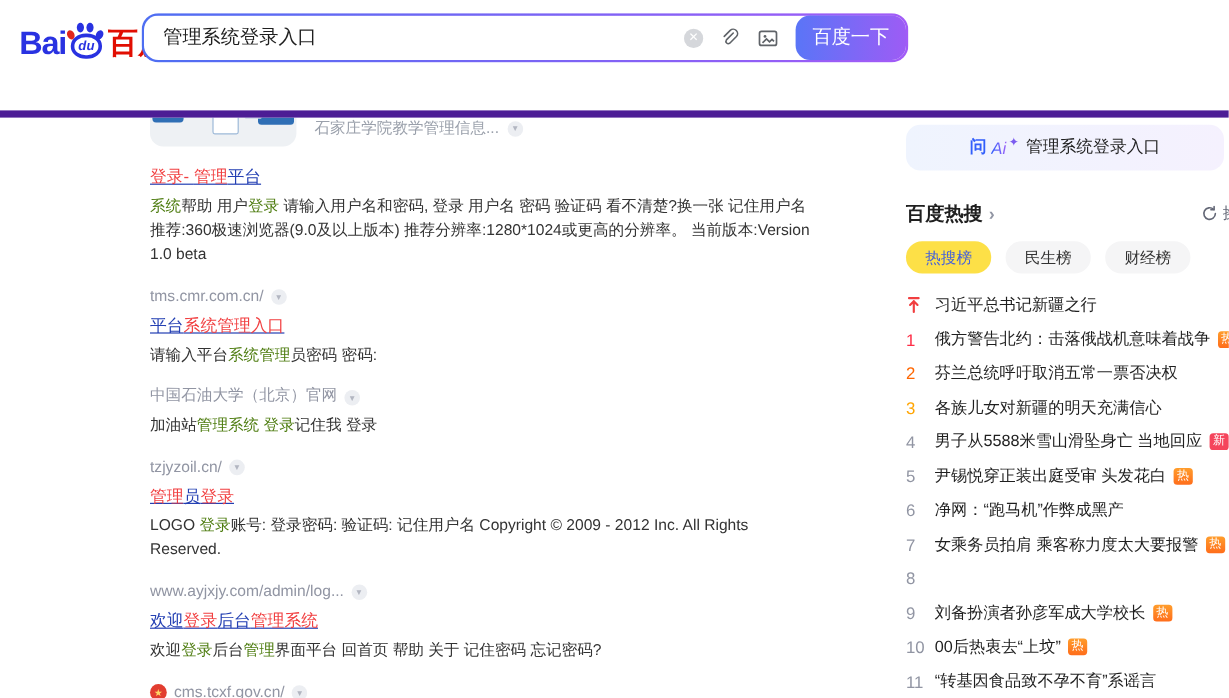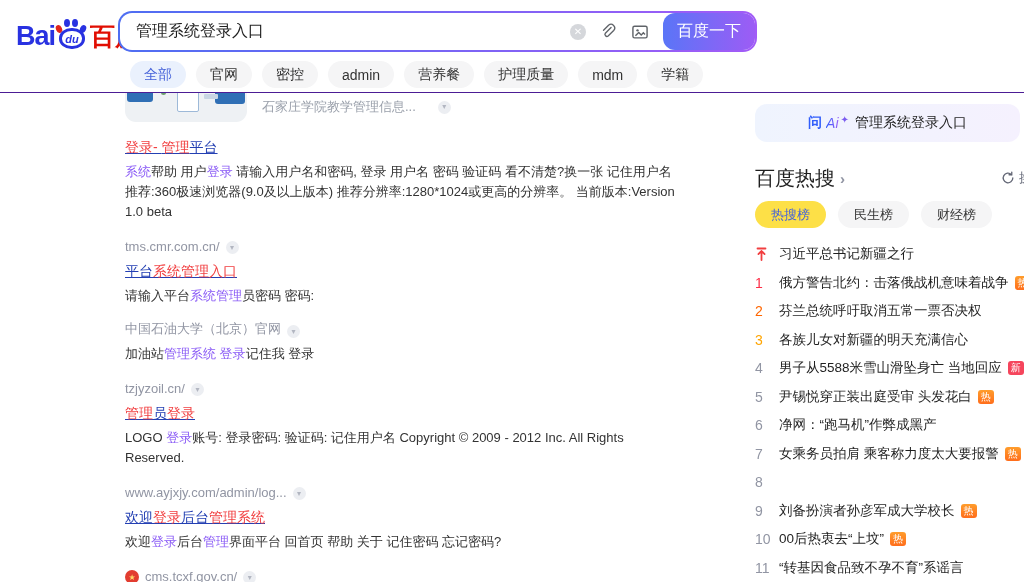--- a/index.html
+++ b/index.html
@@ -1,19 +1,19 @@
 <!DOCTYPE html>
 <html><head>
 <meta charset="utf-8">
 <style>
   html,body{margin:0;padding:0}
   body{width:1024px;height:582px;overflow:hidden;background:#fff;position:relative;
        font-family:"Liberation Sans","DejaVu Sans",sans-serif;}
   
-  .topbar{position:absolute;left:0;top:0;width:1024px;height:92px;background:#fff;border-bottom:1px solid #4c1d95;z-index:2}
+  .topbar{position:absolute;left:0;top:0;width:1024px;height:92px;background:#fff;border-bottom:6px solid #4c1d95;z-index:2}
   .logo{position:absolute;left:16px;top:15px;display:flex;align-items:flex-end;cursor:pointer}
   .logo-bai{color:#2932e1;font-size:27px;font-weight:800;letter-spacing:-1px;line-height:30px}
   .paw{position:relative;width:30px;height:32px;margin:2px 1px}
   .toe{position:absolute;background:#2932e1;border-radius:50%}
   .toe1{left:0;top:8px;width:6px;height:8px;transform:rotate(-25deg);background:#e1251b}
   .toe2{left:8px;top:2px;width:6px;height:8px}
   .toe3{left:16px;top:2px;width:6px;height:8px}
   .toe4{left:24px;top:8px;width:6px;height:8px;transform:rotate(25deg)}
   .pad{position:absolute;left:3px;top:11px;width:20px;height:15px;border:3px solid #2932e1;border-radius:48%;background:#fff;display:flex;align-items:center;justify-content:center}
   .logo-du{color:#2932e1;font-size:11px;font-weight:800;font-style:italic}
@@ -39,45 +39,45 @@
 
   
   .results{position:absolute;left:125px;top:92px;width:560px}
   .thumb-row{display:flex;align-items:flex-start;margin-bottom:14px}
   .thumb{position:relative;width:122px;height:30px;border-radius:0 0 11px 11px;background:#eef1f4;overflow:hidden}
   .thumb .b1{position:absolute;left:2px;top:-7px;width:26px;height:17px;background:#2f6fb5;border-radius:3px}
   .thumb .b2{position:absolute;left:52px;top:-9px;width:20px;height:27px;background:#fff;border:1px solid #9db9d8;border-radius:2px}
   .thumb .b3{position:absolute;right:2px;top:-7px;width:30px;height:19px;background:#2f6fb5;border-radius:3px}
   .thumb .b4{position:absolute;left:36px;top:-2px;width:5px;height:5px;border-radius:50%;background:#6da06f}
   .thumb .b5{position:absolute;left:79px;top:2px;width:14px;height:5px;background:#c9d6e4;border-radius:1px}
-  .thumb-caption{margin-left:15px;font-size:13px;color:#9aa0ab;line-height:30px;display:flex;align-items:center;gap:22px}
+  .thumb-caption{margin-left:15px;font-size:13px;color:#9aa0ab;line-height:30px;display:flex;align-items:center;gap:7px}
 
   .result{margin-bottom:6px}
   .r-title{display:inline-block;font-size:14px;line-height:22px;color:#2440b3;text-decoration:underline;cursor:pointer;margin-bottom:4px}
   .r-title .hl{color:#f13f40}
   .r-desc{font-size:13px;color:#333;line-height:20px}
-  .r-desc .hl{color:#8b5cf6}
+  .r-desc .hl{color:#4d7c0f}
   .r-meta{margin-top:14px;height:18px;font-size:13px;color:#9195a3;display:flex;align-items:flex-end;gap:6px}
   .chev-circle{width:13px;height:13px;border-radius:50%;background:#eceef2;color:#b2b6c1;font-size:8px;
       display:inline-flex;align-items:center;justify-content:center;cursor:pointer}
   .emblem{width:14px;height:14px;border-radius:50%;background:#e23d30;color:#ffd766;font-size:8px;
       display:none;align-items:center;justify-content:center}
 
   
   .sidebar{position:absolute;left:755px;top:104px;width:280px}
   .ask-ai{width:265px;height:38px;border-radius:12px;background:linear-gradient(90deg,#eff4fe,#f5f1fe);
       display:flex;align-items:center;justify-content:center;gap:4px;font-size:14px;cursor:pointer}
   .ai-q{color:#315efb;font-weight:700}
   .ai-grad{background:linear-gradient(90deg,#315efb,#9f62f8);-webkit-background-clip:text;background-clip:text;
       color:transparent;font-weight:400;font-style:italic}
   .ai-sparkle{color:#7b5cf0;font-size:10px;margin:-8px 2px 0 -2px}
   .ai-text{color:#1f1f1f}
 
   .hot-header{margin-top:26px;position:relative;height:20px;display:flex;align-items:center}
-  .hot-title{font-size:20px;font-weight:400;color:#1f1f1f;cursor:pointer}
+  .hot-title{font-size:16px;font-weight:700;color:#1f1f1f;cursor:pointer}
   .hot-chev{color:#9195a3;margin-left:5px;font-size:15px;font-weight:700}
   .hot-refresh{position:absolute;left:246px;top:1px;display:flex;align-items:center;gap:4px;color:#626675;font-size:13px;
       white-space:nowrap;cursor:pointer}
 
   .hot-tabs{margin-top:13px;display:flex;gap:12px}
   .htab{height:27px;padding:0 16px;border-radius:14px;background:#f5f5f6;color:#333;font-size:13px;
       display:flex;align-items:center;cursor:pointer}
   .htab.active{background:#fde047;color:#4662d9}
 
   .hot-list{margin-top:12px}
@@ -119,30 +119,20 @@
     <span class="sb-icon">
       <svg width="20" height="20" viewBox="0 0 24 24">
           <rect x="3.5" y="5" width="17" height="14" rx="2" fill="none" stroke="#5f6368" stroke-width="1.7"></rect>
           <circle cx="9" cy="10" r="1.4" fill="#5f6368"></circle>
           <path d="M6.5 16.5l4-4 3 3 2.5-2.5 2 2" fill="none" stroke="#5f6368" stroke-width="1.7"></path>
         </svg>
     </span>
     <button class="search-btn">百度一下</button>
   </div>
 
-  <nav class="filter-tabs">
-      <div class="ftab active">全部</div>
-      <div class="ftab">官网</div>
-      <div class="ftab">密控</div>
-      <div class="ftab">admin</div>
-      <div class="ftab">营养餐</div>
-      <div class="ftab">护理质量</div>
-      <div class="ftab">mdm</div>
-      <div class="ftab">学籍</div>
-    </nav>
 </header>
 
 <main class="results">
   <div class="thumb-row">
     <div class="thumb">
       <span class="b1"></span>
         <span class="b2"></span>
         <span class="b3"></span>
         <span class="b4"></span>
         <span class="b5"></span>

